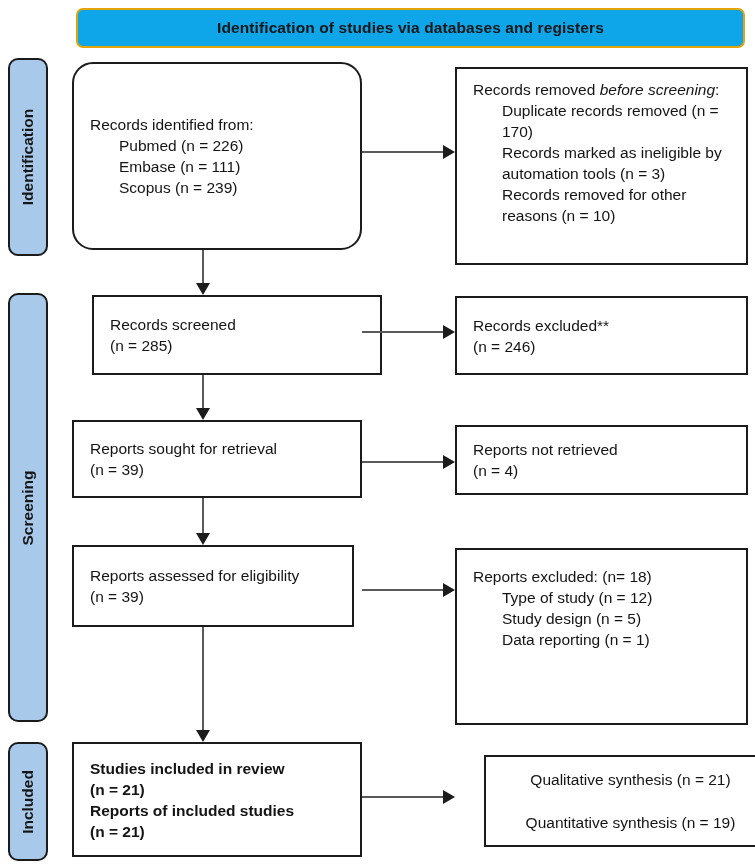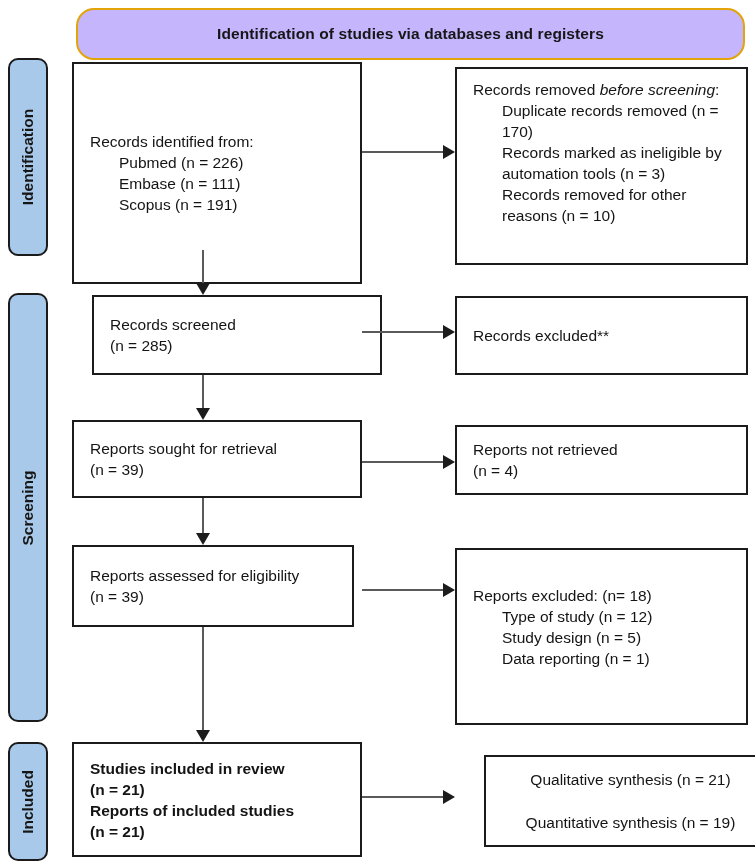--- a/index.html
+++ b/index.html
@@ -1,22 +1,22 @@
 <!DOCTYPE html>
 <html><head>
 <meta charset="utf-8">
 <style>
   html,body{margin:0;padding:0;background:#ffffff;}
   .canvas{
     position:relative;width:755px;height:866px;background:#ffffff;
     font-family:"Liberation Sans", sans-serif;color:#141414;overflow:hidden;
   }
   .banner{
-    position:absolute;left:76px;top:8px;width:669px;height:52px;
-    background:#c4b5fd;border:2px solid #e3a409;border-radius:18px;box-sizing:border-box;
+    position:absolute;left:76px;top:8px;width:669px;height:40px;
+    background:#0ea5e9;border:2px solid #e3a409;border-radius:7px;box-sizing:border-box;
     display:flex;align-items:center;justify-content:center;
     font-weight:bold;font-size:15.5px;color:#161616;letter-spacing:0.1px;
   }
   .pill{
     position:absolute;left:8px;width:40px;background:#A9C9EA;
     border:2px solid #1b1b1b;border-radius:10px;box-sizing:border-box;
     display:flex;align-items:center;justify-content:center;
   }
   .pill span{
     transform:rotate(-90deg);white-space:nowrap;
@@ -49,58 +49,59 @@
   <div class="pill" style="top:58px;height:198px;">
     <span>Identification</span>
   </div>
   <div class="pill" style="top:293px;height:429px;">
     <span>Screening</span>
   </div>
   <div class="pill" style="top:742px;height:119px;">
     <span>Included</span>
   </div>
 
-  <div class="fbox" style="left:72px;top:62px;width:290px;height:222px;">
+  <div class="fbox" style="left:72px;top:62px;width:290px;height:188px;border-radius:21px;">
     <div>Records identified from:</div>
     <div class="indent">Pubmed (n = 226)</div>
     <div class="indent">Embase (n = 111)</div>
-    <div class="indent">Scopus (n = 191)</div>
+    <div class="indent">Scopus (n = 239)</div>
   </div>
 
   <div class="fbox top-align" style="left:455px;top:67px;width:293px;height:198px;padding-top:10px;">
     <div>
       <span>Records removed </span><i>before screening</i><span>:</span>
     </div>
     <div class="indent">Duplicate records removed (n = 170)</div>
     <div class="indent">Records marked as ineligible by automation tools (n = 3)</div>
     <div class="indent">Records removed for other reasons (n = 10)</div>
   </div>
 
   <div class="fbox" style="left:72px;top:295px;width:290px;height:80px;margin-left:20px;">
     <div>Records screened</div>
     <div>(n = 285)</div>
   </div>
   <div class="fbox" style="left:455px;top:296px;width:293px;height:79px;">
     <div>Records excluded**</div>
+    <div>(n = 246)</div>
   </div>
 
   <div class="fbox" style="left:72px;top:420px;width:290px;height:78px;">
     <div>Reports sought for retrieval</div>
     <div>(n = 39)</div>
   </div>
   <div class="fbox" style="left:455px;top:425px;width:293px;height:70px;">
     <div>Reports not retrieved</div>
     <div>(n = 4)</div>
   </div>
 
   <div class="fbox" style="left:72px;top:545px;width:282px;height:82px;">
     <div>Reports assessed for eligibility</div>
     <div>(n = 39)</div>
   </div>
-  <div class="fbox top-align" style="left:455px;top:548px;width:293px;height:177px;padding-top:35px;">
+  <div class="fbox top-align" style="left:455px;top:548px;width:293px;height:177px;padding-top:16px;">
     <div>Reports excluded: (n= 18)</div>
     <div class="indent">Type of study (n = 12)</div>
     <div class="indent">Study design (n = 5)</div>
     <div class="indent">Data reporting (n = 1)</div>
   </div>
 
   <div class="fbox" style="left:72px;top:742px;width:290px;height:115px;font-weight:bold;">
     <div>Studies included in review</div>
     <div>(n = 21)</div>
     <div>Reports of included studies</div>

